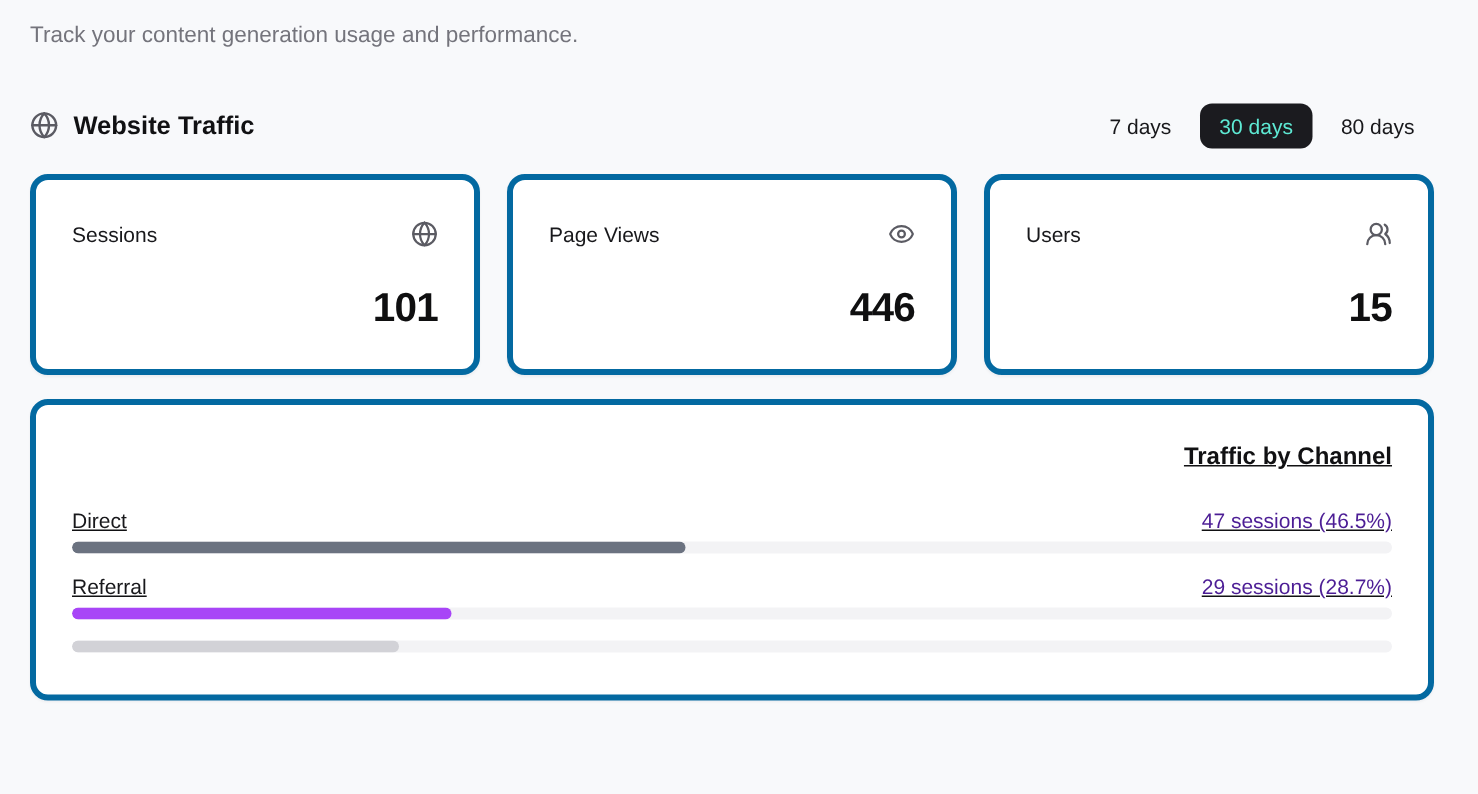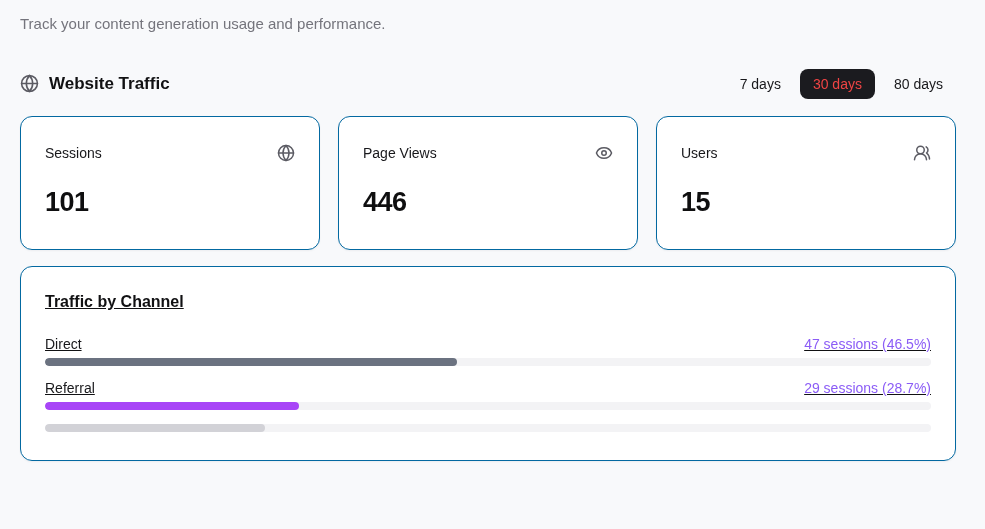--- a/index.html
+++ b/index.html
@@ -30,54 +30,55 @@
   .range-btn {
     font-family: inherit;
     font-size: 14px;
     color: #18181b;
     background: transparent;
     border: none;
     border-radius: 8px;
     padding: 7px 13px;
     cursor: pointer;
   }
-  .range-btn.active { background: #1b1b1f; color: #ef4444; }
+  .range-btn.active { background: #1b1b1f; color: #5eead4; }
 
   
   .stats-grid {
     margin-top: 17px;
     display: grid;
     grid-template-columns: repeat(3, 1fr);
     gap: 18px;
   }
   .card {
     background: #ffffff;
-    border: 1px solid #0369a1;
+    border: 4px solid #0369a1;
     border-radius: 12px;
     box-shadow: 0 1px 2px rgba(16, 24, 40, 0.05);
+    text-align: right;
   }
   .stat-card { padding: 27px 24px 24px; height: 134px; }
   .stat-head { display: flex; align-items: center; justify-content: space-between; }
   .stat-label { font-size: 14px; font-weight: 500; color: #18181b; }
   .stat-head svg { color: #5b5b63; display: block; }
   .stat-value { margin-top: 25px; font-size: 27px; font-weight: 700; letter-spacing: -0.5px; color: #0f0f10; }
 
   
   .channel-card { margin-top: 16px; padding: 26px 24px 28px; text-decoration: underline; }
   .channel-title { font-size: 16px; font-weight: 700; color: #111113; }
   .channel-rows { margin-top: 25px; }
   .channel-row { margin-top: 14px; }
   .channel-row:first-child { margin-top: 0; }
   .channel-row-head {
     display: flex;
     align-items: baseline;
     justify-content: space-between;
   }
   .channel-name { font-size: 14px; color: #18181b; }
-  .channel-detail { font-size: 14px; color: #8b5cf6; }
+  .channel-detail { font-size: 14px; color: #4c1d95; }
   .bar-track {
     margin-top: 6px;
     height: 8px;
     width: 100%;
     background: #f3f3f5;
     border-radius: 9999px;
     overflow: hidden;
   }
   .bar-fill { height: 100%; border-radius: 9999px; }
 </style>

